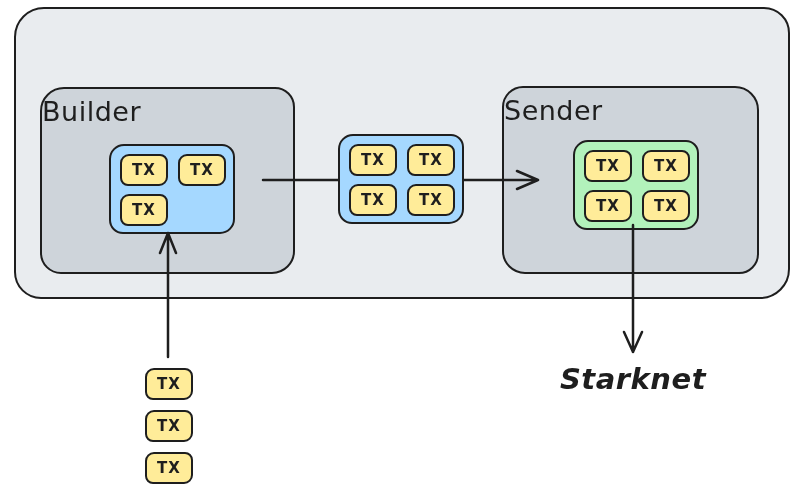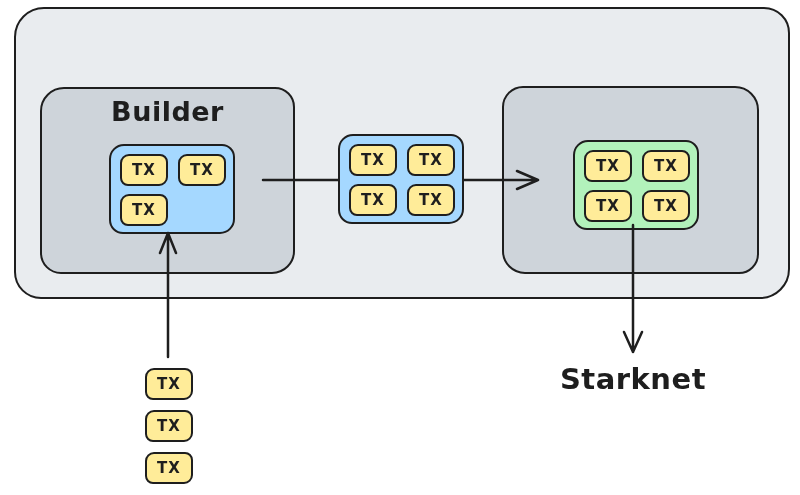--- a/index.html
+++ b/index.html
@@ -51,23 +51,22 @@
   }
   .sender {
     left: 486px; top: 77px;
     width: 257px; height: 188px;
     background: var(--inner-fill);
     border-radius: 21px 24px 20px 23px;
   }
   .inner-label {
     position: absolute;
     left: 0; right: 0; top: 7px;
-    text-align: center;
     font-size: 27px;
-    font-weight: 700;
+    font-weight: 400;
     letter-spacing: 0.5px;
   }
 
   .txgroup {
     position: absolute;
     border: 2.5px solid var(--stroke);
     border-radius: 15px 13px 15px 14px;
     display: grid;
     grid-template-columns: repeat(2, 48px);
     grid-auto-rows: 32px;
@@ -110,20 +109,21 @@
   }
 
   .starknet-label {
     position: absolute;
     left: 533px; top: 362px;
     width: 200px;
     text-align: center;
     font-size: 29px;
     font-weight: 600;
     letter-spacing: 0.5px;
+    font-style: italic;
   }
 
   .arrows {
     position: absolute;
     left: 0; top: 0;
     width: 800px; height: 495px;
     z-index: 5;
     pointer-events: none;
   }
   .arrows path {
@@ -144,20 +144,21 @@
     <div class="box builder">
       <div class="inner-label">Builder</div>
       <div class="txgroup blue builder-group">
         <div class="tx">TX</div>
         <div class="tx">TX</div>
         <div class="tx">TX</div>
       </div>
     </div>
 
     <div class="box sender">
+      <div class="inner-label">Sender</div>
       <div class="txgroup green sender-group">
         <div class="tx">TX</div>
         <div class="tx">TX</div>
         <div class="tx">TX</div>
         <div class="tx">TX</div>
       </div>
     </div>
   </div>
 
   <svg class="arrows" viewBox="0 0 800 495" xmlns="http://www.w3.org/2000/svg">

